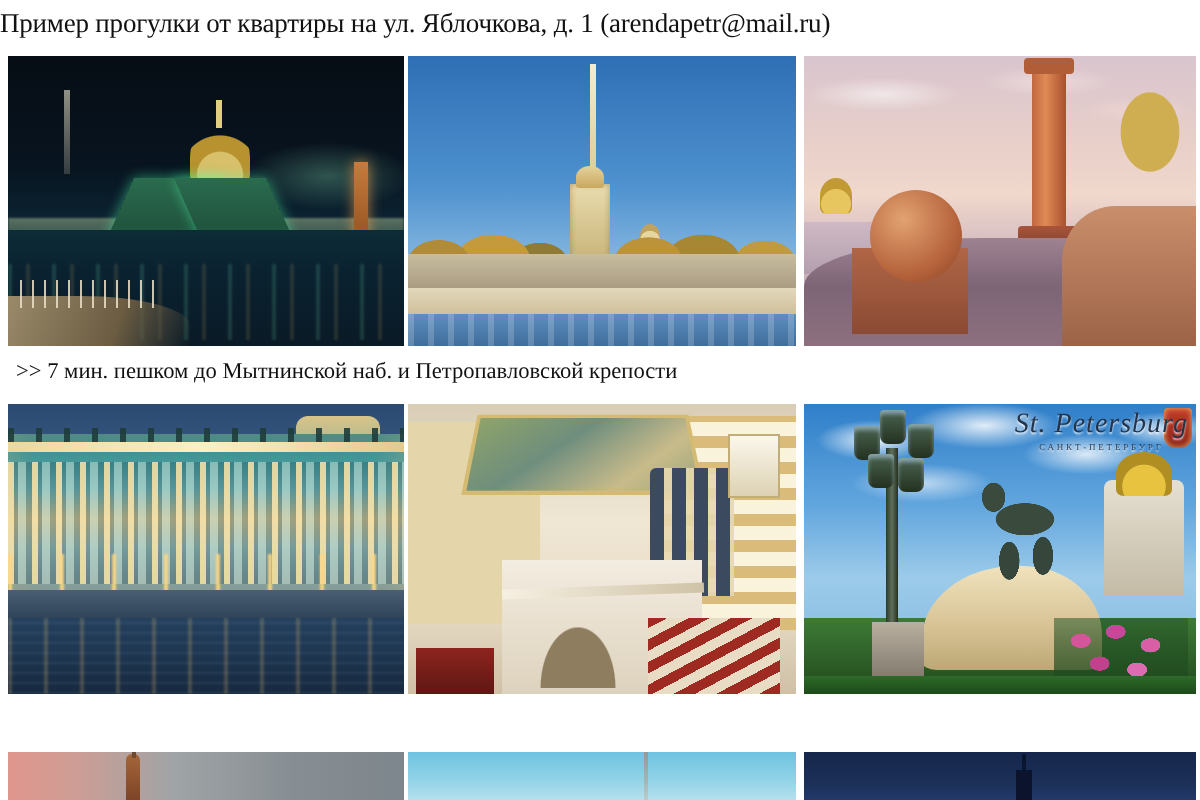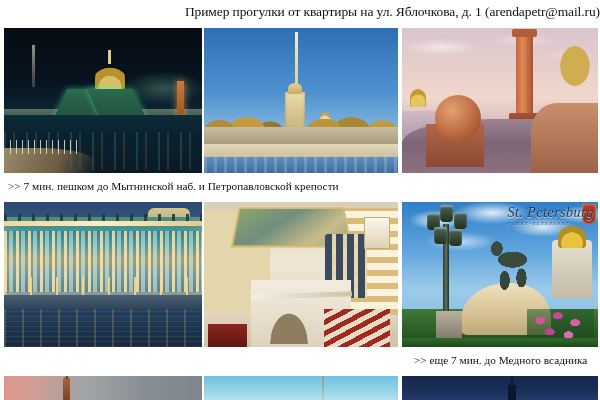--- a/index.html
+++ b/index.html
@@ -21,21 +21,21 @@
     background: #fff;
     overflow: hidden;
   }
 
   
   .doc-title {
     position: absolute;
     left: 0;
     top: 2px;
     width: 600px;
-    text-align: right;
+    text-align: left;
     font-size: 13.5px;
     line-height: 20px;
     color: #111;
     font-family: "Liberation Serif", "DejaVu Serif", serif;
     white-space: nowrap;
     letter-spacing: -0.1px;
   }
 
   
   .grid {
@@ -444,21 +444,21 @@
       radial-gradient(ellipse 7px 5px at 34% 60%, #c2418c 0 70%, transparent 72%),
       radial-gradient(ellipse 7px 5px at 62% 68%, #dc6bb0 0 70%, transparent 72%),
       linear-gradient(rgba(40,90,40,.55), rgba(30,70,30,.8));
   }
   .p6 .grassstrip {
     position: absolute; left: 0; right: 0; bottom: 0; height: 6%;
     background: linear-gradient(#2f6a2a,#1d4a19);
   }
   .p6 .wordmark {
     position: absolute; right: 4px; top: 4px;
-    text-align: left;
+    text-align: center;
     font-family: "Liberation Serif", "DejaVu Serif", serif;
     font-style: italic;
     color: #23344d;
     text-shadow: 0 1px 1px rgba(255,255,255,.8);
     pointer-events: none;
   }
   .p6 .wordmark .wm-main {
     display: block;
     font-size: 14px;
     line-height: 14px;
@@ -622,21 +622,20 @@
           <div class="crest"></div>
           <div class="wordmark">
             <span class="wm-main">St. Petersburg</span>
             <span class="wm-sub">САНКТ-ПЕТЕРБУРГ</span>
           </div>
         </div>
       </div>
     </div>
 
     <div class="caption-row" style="top:319px;">
-      <div class="cap cap-right">&gt;&gt; еще 7 мин. до Медного всадника</div>
     </div>
 
     <div class="row row3" style="margin-top:29px;">
 
       <div class="cell c1">
         <div class="ph p7">
           <div class="tower7"></div>
         </div>
       </div>
 

